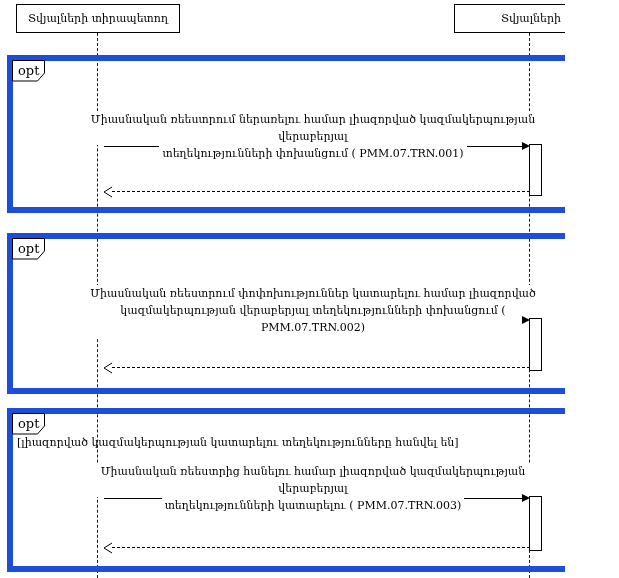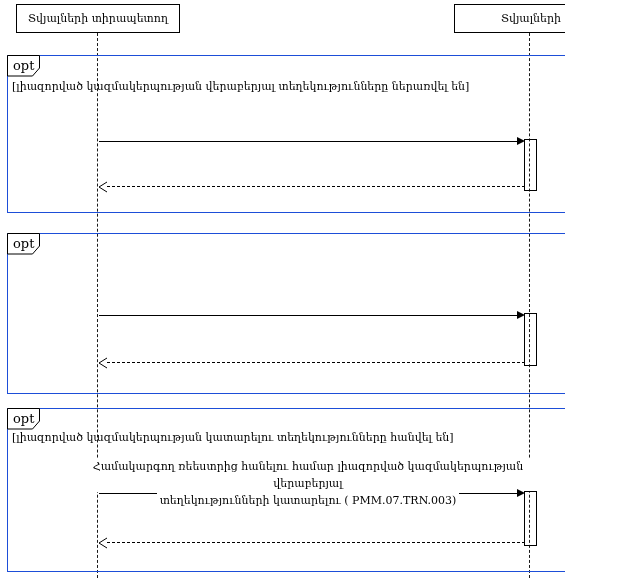--- a/index.html
+++ b/index.html
@@ -5,21 +5,21 @@
   html,body{margin:0;padding:0;background:#fff;}
   .canvas{
     position:relative;width:565px;height:578px;background:#fff;
     font-family:"DejaVu Serif","DejaVu Sans",serif;color:#000;overflow:hidden;
   }
   .lifeline{position:absolute;top:33px;height:545px;width:0;border-left:1px dashed #1a1a1a;}
   .actor{
     position:absolute;top:4px;height:29px;border:1px solid #000;background:#fff;
     display:flex;align-items:center;justify-content:center;font-size:11px;box-sizing:border-box;z-index:4;
   }
-  .frame{position:absolute;left:7px;width:604px;border:1px solid #1d4ed8;background:transparent;box-sizing:border-box;z-index:2;}
+  .frame{position:absolute;left:7px;width:604px;border:6px solid #1d4ed8;background:transparent;box-sizing:border-box;z-index:2;}
   .tab{position:absolute;top:-1px;left:-1px;width:34px;height:22px;}
   .tab-label{position:absolute;top:1px;left:5px;font-size:13px;line-height:18px;}
   .guard{position:absolute;left:4px;font-size:11px;white-space:nowrap;}
   .msg{position:absolute;left:60px;width:480px;text-align:center;font-size:11px;line-height:17px;z-index:3;}
   .msg .ln span{display:inline-block;background:#fff;padding:0 3px;}
   .msg .ln2 span{padding-bottom:3px;}
   .mline{position:absolute;height:0;border-top:1px solid #000;z-index:2;}
   .head-right{position:absolute;width:0;height:0;border-left:8px solid #000;border-top:4px solid transparent;border-bottom:4px solid transparent;z-index:4;}
   .act{position:absolute;left:516px;width:11px;border:1px solid #000;background:transparent;box-sizing:content-box;z-index:3;}
   .rline{position:absolute;height:0;border-top:1px dashed #000;z-index:2;}
@@ -38,61 +38,66 @@
   </div>
   <div class="actor" style="left:454px;width:154px">
     <span>Տվյալների</span>
   </div>
 
   <div class="frame" style="top:55px;height:158px">
     <svg class="tab" viewBox="0 0 34 22">
       <path d="M0.5 0.5 H32.5 V13 L25.5 21 H0.5 Z" fill="#ffffff" stroke="#000000" stroke-width="1"></path>
     </svg>
     <span class="tab-label">opt</span>
-    <div class="guard" style="top:24px">[լիազորված կազմակերպության վերաբերյալ տեղեկությունները ներառվել են]</div>
 
+    <div class="msg" style="top:50px">
+      <div class="ln"><span>Միասնական ռեեստրում ներառելու համար լիազորված կազմակերպության վերաբերյալ</span></div>
+      <div class="ln ln2"><span>տեղեկությունների փոխանցում ( PMM.07.TRN.001)</span></div>
+    </div>
     <div class="mline" style="top:85px;left:91px;width:419px"></div>
     <div class="head-right" style="top:81px;left:509px"></div>
 
     <div class="act" style="top:83px;height:50px"></div>
 
     <div class="rline" style="top:130px;left:99px;width:418px"></div>
     <svg class="rhead" style="top:125px;left:90px" width="10" height="12" viewBox="0 0 10 12">
       <path d="M9 1 L1 6 L9 11" fill="none" stroke="#000000" stroke-width="1"></path>
     </svg>
   </div>
 
   <div class="frame" style="top:233px;height:161px">
     <svg class="tab" viewBox="0 0 34 22">
       <path d="M0.5 0.5 H32.5 V13 L25.5 21 H0.5 Z" fill="#ffffff" stroke="#000000" stroke-width="1"></path>
     </svg>
     <span class="tab-label">opt</span>
 
     <div class="msg" style="top:46px">
+      <div class="ln"><span>Միասնական ռեեստրում փոփոխություններ կատարելու համար լիազորված</span></div>
+      <div class="ln ln2"><span>կազմակերպության վերաբերյալ տեղեկությունների փոխանցում ( PMM.07.TRN.002)</span></div>
     </div>
     <div class="mline" style="top:81px;left:91px;width:419px"></div>
     <div class="head-right" style="top:77px;left:509px"></div>
 
     <div class="act" style="top:79px;height:51px"></div>
 
     <div class="rline" style="top:128px;left:99px;width:418px"></div>
     <svg class="rhead" style="top:123px;left:90px" width="10" height="12" viewBox="0 0 10 12">
       <path d="M9 1 L1 6 L9 11" fill="none" stroke="#000000" stroke-width="1"></path>
     </svg>
   </div>
 
   <div class="frame" style="top:408px;height:164px">
     <svg class="tab" viewBox="0 0 34 22">
       <path d="M0.5 0.5 H32.5 V13 L25.5 21 H0.5 Z" fill="#ffffff" stroke="#000000" stroke-width="1"></path>
     </svg>
     <span class="tab-label">opt</span>
     <div class="guard" style="top:22px">[լիազորված կազմակերպության կատարելու տեղեկությունները հանվել են]</div>
 
     <div class="msg" style="top:49px">
-      <div class="ln"><span>Համակարգող ռեեստրից հանելու համար լիազորված կազմակերպության վերաբերյալ</span></div>
+      <div class="ln"><span>Միասնական ռեեստրից հանելու համար լիազորված կազմակերպության վերաբերյալ</span></div>
       <div class="ln ln2"><span>տեղեկությունների կատարելու ( PMM.07.TRN.003)</span></div>
     </div>
     <div class="mline" style="top:84px;left:91px;width:419px"></div>
     <div class="head-right" style="top:80px;left:509px"></div>
 
     <div class="act" style="top:82px;height:53px"></div>
 
     <div class="rline" style="top:133px;left:99px;width:418px"></div>
     <svg class="rhead" style="top:128px;left:90px" width="10" height="12" viewBox="0 0 10 12">
       <path d="M9 1 L1 6 L9 11" fill="none" stroke="#000000" stroke-width="1"></path>

